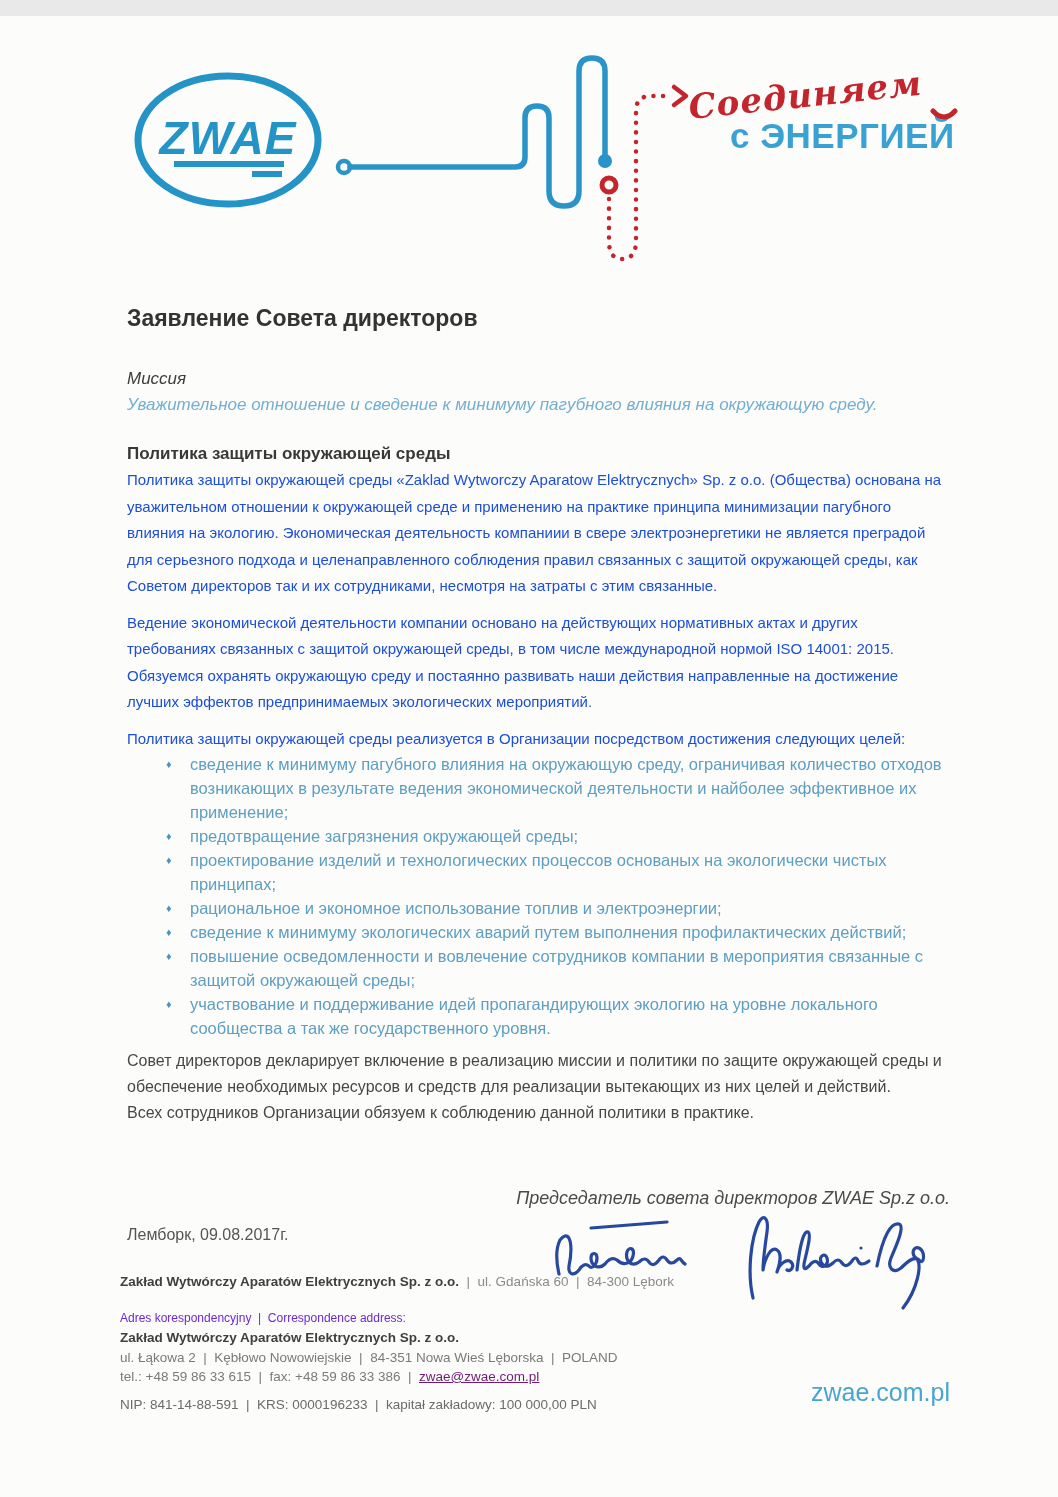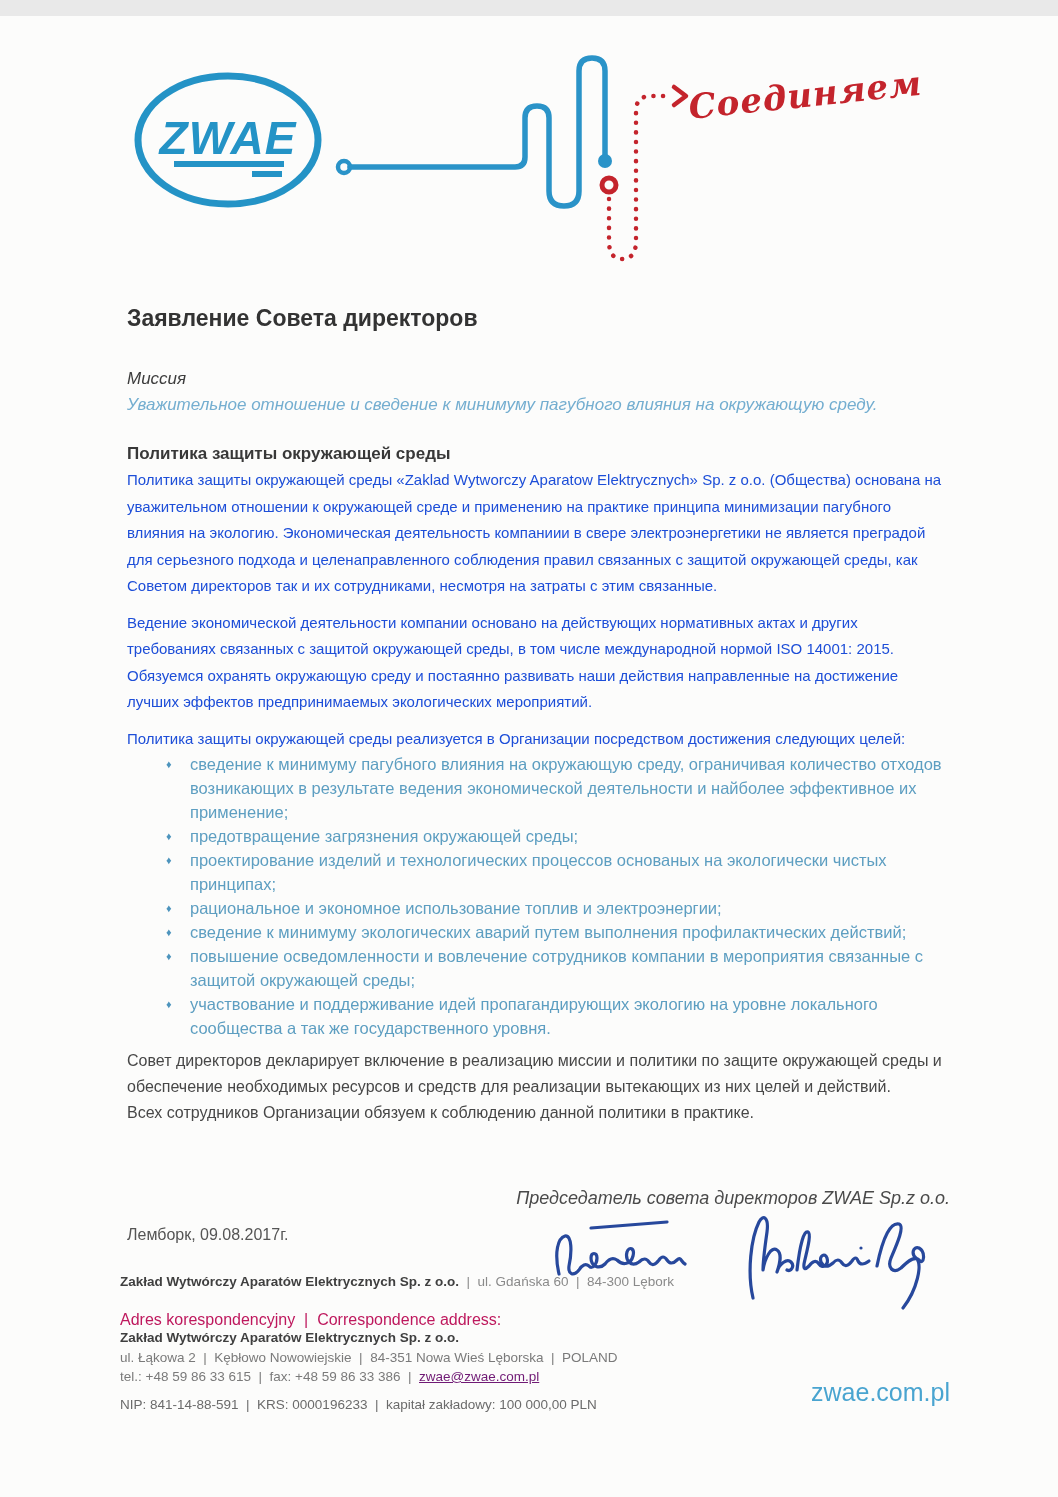--- a/index.html
+++ b/index.html
@@ -74,21 +74,21 @@
   .signature-svg{position:absolute;left:545px;top:1186px;}
   
   .pre{white-space:pre-wrap;}
   .footer-line1{
     position:absolute;left:120px;top:1258px;
     font-size:13.5px;color:#8a8a8a;
   }
   .footer-line1 b{color:#3f3f3f;font-weight:700;}
   .corr-label{
     position:absolute;left:120px;top:1295px;
-    font-size:16px;color:#be185d;
+    font-size:12px;color:#6d28d9;
   }
   .company-bold{
     position:absolute;left:120px;top:1314px;
     font-size:13.5px;font-weight:700;color:#3f3f3f;
   }
   .addr-line{
     position:absolute;left:120px;top:1334px;
     font-size:13.5px;color:#7a7a7a;
   }
   .contact-line{
@@ -125,20 +125,26 @@
     <path d="M20,116 H185 Q195,116 195,106 V67 Q195,55 207,55 Q219,55 219,67 V140
              Q219,155 234,155 Q249,155 249,140 V20 Q249,7 262,7 Q275,7 275,20 V108" fill="none" stroke="#2a93c8" stroke-width="5.5" stroke-linecap="round"></path>
     <circle cx="275" cy="110" r="7" fill="#2a93c8"></circle>
 
     <circle cx="279" cy="134" r="7" fill="none" stroke="#c4242c" stroke-width="5"></circle>
     <path d="M279,148 V190 Q279,208 292,208 Q306,208 306,190 V60 Q306,45 321,45 H340" fill="none" stroke="#c4242c" stroke-width="4.5" stroke-linecap="round" stroke-dasharray="0.1 9.5"></path>
     <path d="M344,36 L356,45 L344,54" fill="none" stroke="#c4242c" stroke-width="4.5" stroke-linecap="round" stroke-linejoin="round"></path>
   </svg>
 
   <div class="tagline-script">Соединяем</div>
+  <div class="tagline-bold">
+    <span>с ЭНЕРГИЕЙ</span>
+    <svg class="breve-svg" width="28" height="16" viewBox="0 0 28 16">
+      <path d="M3,3 Q14,15 25,3" fill="none" stroke="#c4242c" stroke-width="5" stroke-linecap="round"></path>
+    </svg>
+  </div>
 
   <div class="content">
     <h1 class="doc-title">Заявление Совета директоров</h1>
 
     <div class="mission-label">Миссия</div>
     <div class="mission-text">Уважительное отношение и сведение к минимуму пагубного влияния на окружающую среду.</div>
 
     <h2 class="policy-heading">Политика защиты окружающей среды</h2>
     <p class="body-p">Политика защиты окружающей среды «Zaklad Wytworczy Aparatow Elektrycznych» Sp. z o.o. (Общества) основана на уважительном отношении к окружающей среде и применению на практике принципа минимизации пагубного влияния на экологию. Экономическая деятельность компаниии в свере электроэнергетики не является преградой для серьезного подхода и целенаправленного соблюдения правил связанных с защитой окружающей среды, как Советом директоров так и их сотрудниками, несмотря на затраты с этим связанные.</p>
     <p class="body-p">Ведение экономической деятельности компании основано на действующих нормативных актах и других требованиях связанных с защитой окружающей среды, в том числе международной нормой ISO 14001: 2015. Обязуемся охранять окружающую среду и постаянно развивать наши действия направленные на достижение лучших эффектов предпринимаемых экологических мероприятий.</p>

